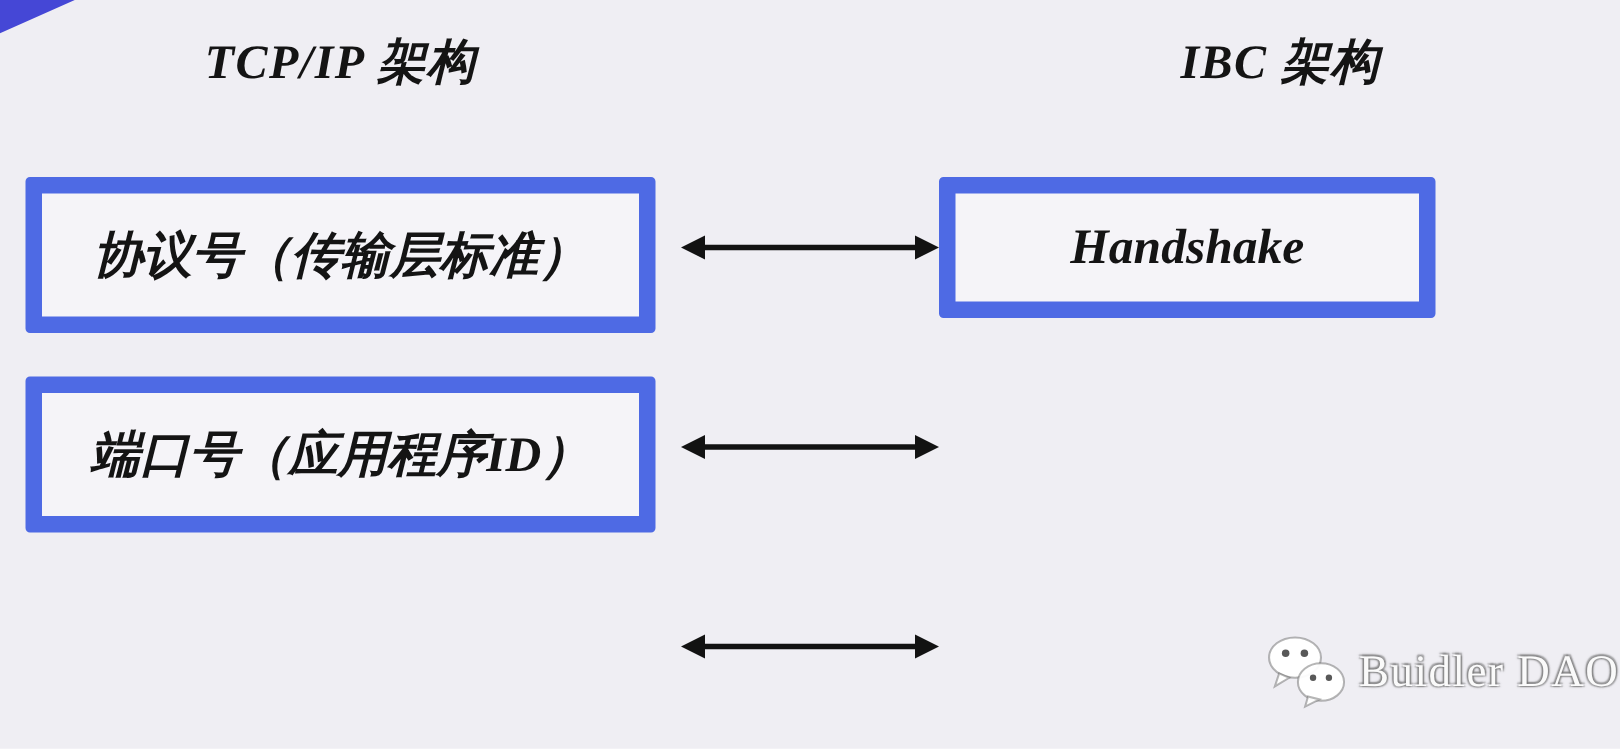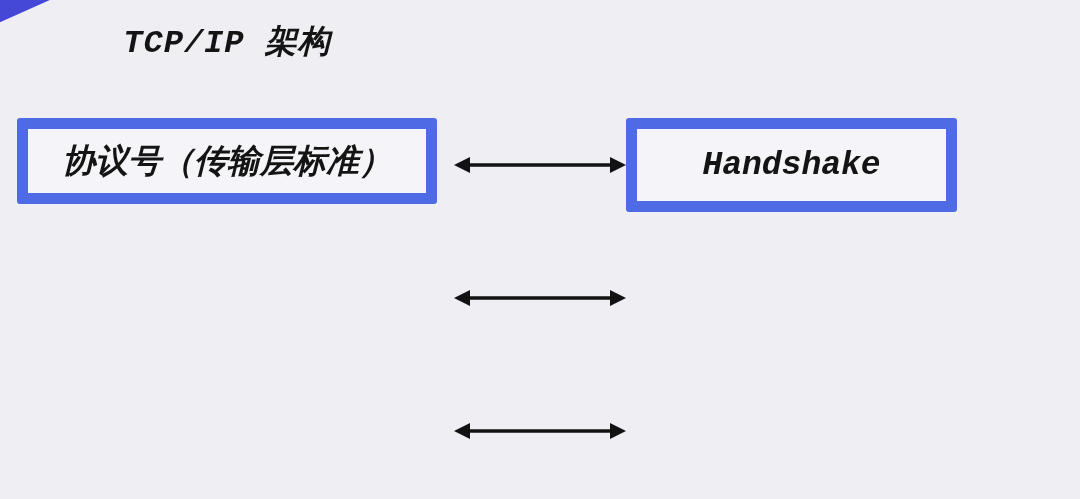--- a/index.html
+++ b/index.html
@@ -1,21 +1,21 @@
 <!DOCTYPE html>
 <html style="--bg: #efeef3; --accent: #4e6ae4; --boxfill: #f5f4f8; --corner: #4547d6;"><head>
 <meta charset="utf-8">
 <style>
   html,body{margin:0;padding:0;}
   .canvas{
     position:relative;
     width:1080px;height:499px;
     background:var(--bg,#efeef3);
     overflow:hidden;
-    font-family:Liberation Mono, monospace;
+    font-family:Liberation Serif, serif;
     color:#141414;
   }
   
   .corner-wedge{
     position:absolute;top:-34px;left:-22px;
     width:80px;height:46px;
     background:var(--corner,#4547d6);
     border-radius:10px;
     transform:rotate(-24deg);
   }
@@ -30,21 +30,21 @@
   .dbox{
     position:absolute;
     box-sizing:border-box;
     border:11px solid var(--accent,#4e6ae4);
     border-radius:3px;
     background:var(--boxfill,#f5f4f8);
     display:flex;align-items:center;justify-content:center;
     font-size:33px;font-weight:bold;font-style:italic;
     white-space:nowrap;
   }
-  .dbox.left{left:17px;width:420px;height:86px;}
+  .dbox.left{left:17px;width:420px;height:104px;}
   .dbox.right{left:626px;width:331px;height:94px;}
   .r0{top:118px;} .r1{top:251px;} .r2{top:384px;}
   .arrow{
     position:absolute;left:452px;width:176px;height:22px;
   }
   .a0{top:154px;} .a1{top:287px;} .a2{top:420px;}
   .watermark{
     position:absolute;left:843px;top:423px;
     display:flex;align-items:center;gap:5px;
     z-index:6;pointer-events:none;
@@ -61,35 +61,54 @@
   }
 </style>
 </head>
 <body>
 
 <div class="canvas">
 
   <div class="corner-wedge"></div>
 
   <div class="col-header left">TCP/IP 架构</div>
+  <div class="col-header right">IBC 架构</div>
 
   <div class="dbox left r0">协议号（传输层标准）</div>
   <svg class="arrow a0" viewBox="0 0 176 22">
     <line x1="14" y1="11" x2="162" y2="11" stroke="#121212" stroke-width="3.6"></line>
     <polygon points="2,11 18,3 18,19" fill="#121212"></polygon>
     <polygon points="174,11 158,3 158,19" fill="#121212"></polygon>
   </svg>
   <div class="dbox right r0">Handshake</div>
 
+  <div class="dbox left r1">端口号（应用程序ID）</div>
   <svg class="arrow a1" viewBox="0 0 176 22">
     <line x1="14" y1="11" x2="162" y2="11" stroke="#121212" stroke-width="3.6"></line>
     <polygon points="2,11 18,3 18,19" fill="#121212"></polygon>
     <polygon points="174,11 158,3 158,19" fill="#121212"></polygon>
   </svg>
 
   <svg class="arrow a2" viewBox="0 0 176 22">
     <line x1="14" y1="11" x2="162" y2="11" stroke="#121212" stroke-width="3.6"></line>
     <polygon points="2,11 18,3 18,19" fill="#121212"></polygon>
     <polygon points="174,11 158,3 158,19" fill="#121212"></polygon>
   </svg>
 
+  <div class="watermark">
+    <svg width="58" height="50" viewBox="0 0 60 52">
+      <g fill="rgba(255,255,255,0.95)" stroke="rgba(110,110,110,0.5)" stroke-width="1.4">
+        <ellipse cx="21" cy="16" rx="18" ry="14"></ellipse>
+        <path d="M10 27 L7 36 L17 30 Z"></path>
+        <ellipse cx="39" cy="33" rx="16" ry="13"></ellipse>
+        <path d="M30 43 L28 50 L38 45 Z"></path>
+      </g>
+      <g fill="rgba(70,70,70,0.9)">
+        <circle cx="14.5" cy="13" r="2.6"></circle>
+        <circle cx="27.5" cy="13" r="2.6"></circle>
+        <circle cx="33.5" cy="30" r="2.2"></circle>
+        <circle cx="44.5" cy="30" r="2.2"></circle>
+      </g>
+    </svg>
+    <span class="wm-text">Buidler DAO</span>
+  </div>
 
 </div>
 
 </body></html>

